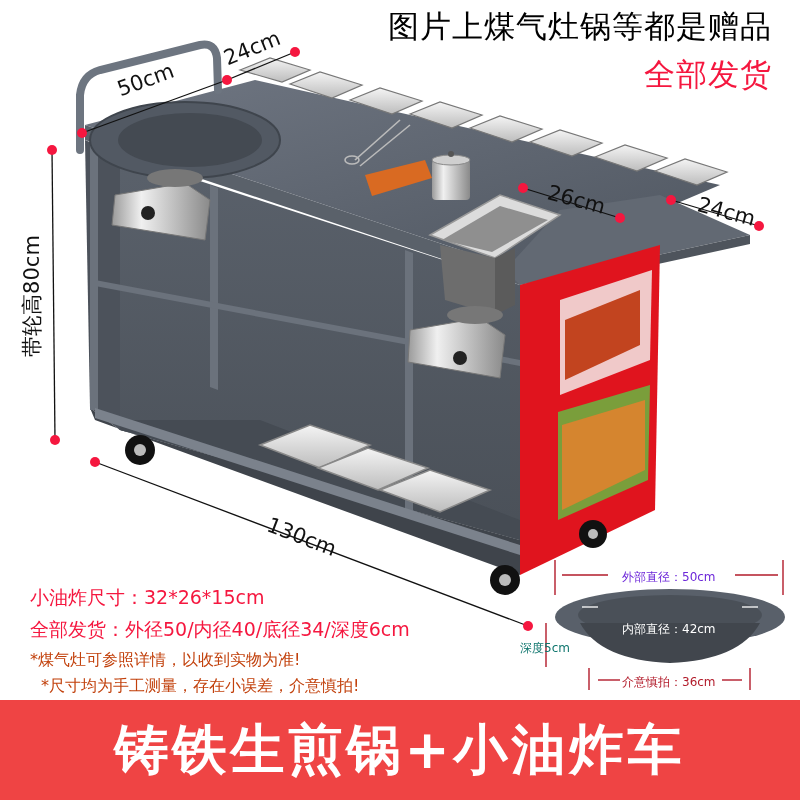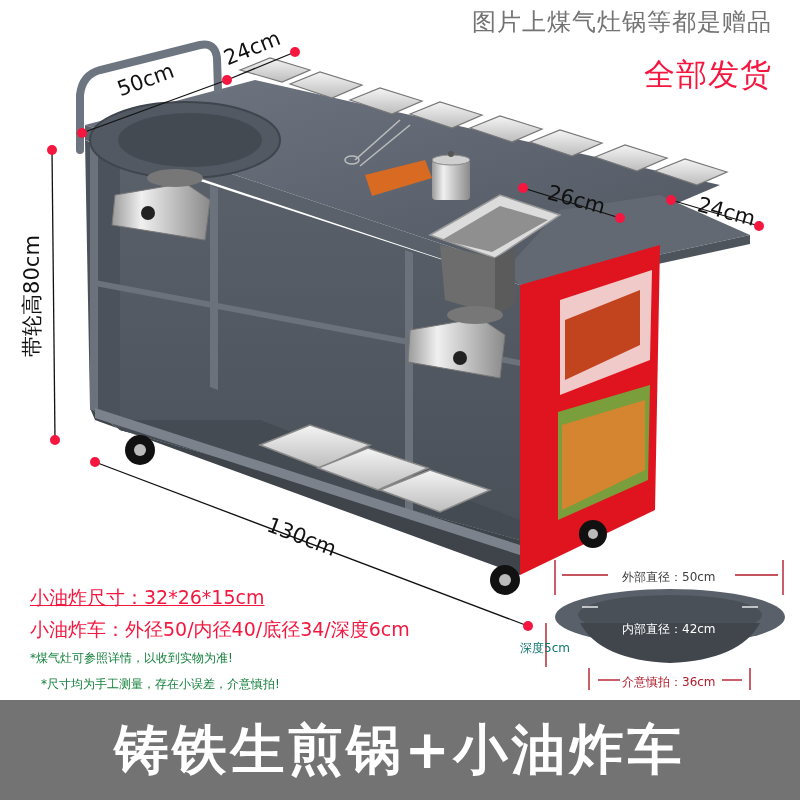--- a/index.html
+++ b/index.html
@@ -2,38 +2,38 @@
 <html><head>
 <meta charset="utf-8">
 <style>
   * { box-sizing: border-box; margin: 0; padding: 0; }
   html, body { width: 800px; height: 800px; background: #ffffff; overflow: hidden; }
   body { position: relative; font-family: "DejaVu Sans", "Liberation Sans", sans-serif; }
 
   .abs { position: absolute; }
 
   
-  .promo-line1 { right: 28px; top: 6px; font-size: 24px; color: #737373; letter-spacing: 1px; font-weight: normal; white-space: nowrap; }
+  .promo-line1 { right: 28px; top: 6px; font-size: 31px; color: #000000; letter-spacing: 1px; font-weight: normal; white-space: nowrap; }
   .promo-line2 { right: 28px; top: 54px; font-size: 31px; color: #f5173f; letter-spacing: 1px; white-space: nowrap; text-align: right; }
 
   
   .illus { left: 0; top: 0; width: 800px; height: 700px; }
 
   
   .dim { color: #111; font-size: 21px; white-space: nowrap; transform-origin: left center; }
 
   
   .spec { left: 30px; font-size: 19px; color: #f5173f; white-space: nowrap; }
-  .note { left: 30px; font-size: 12px; color: #15803d; white-space: nowrap; }
+  .note { left: 30px; font-size: 16px; color: #c2410c; white-space: nowrap; }
 
   
   .pan-label { font-size: 12px; white-space: nowrap; }
 
   
-  .banner { left: 0; top: 700px; width: 800px; height: 100px; background: #737373; display: flex; align-items: center; justify-content: center; }
+  .banner { left: 0; top: 700px; width: 800px; height: 100px; background: #ef4444; display: flex; align-items: center; justify-content: center; }
   .banner-title { color: #ffffff; font-size: 54px; font-weight: bold; letter-spacing: 4px; font-family: "DejaVu Sans", sans-serif; }
 </style>
 </head>
 <body>
 
 <svg class="abs illus" viewBox="0 0 800 700" width="800" height="700">
   <defs>
     <linearGradient id="topGrad" x1="0" y1="0" x2="1" y2="1">
       <stop offset="0" stop-color="#6f7682"></stop>
       <stop offset="1" stop-color="#4f5660"></stop>
@@ -175,22 +175,22 @@
 <div class="abs promo-line1">图片上煤气灶锅等都是赠品</div>
 <div class="abs promo-line2">全部发货</div>
 
 <div class="abs dim" style="left:118px; top:78px; transform: rotate(-20deg);">50cm</div>
 <div class="abs dim" style="left:225px; top:47px; transform: rotate(-22deg);">24cm</div>
 <div class="abs dim" style="left:548px; top:180px; transform: rotate(15deg);">26cm</div>
 <div class="abs dim" style="left:698px; top:192px; transform: rotate(15deg);">24cm</div>
 <div class="abs dim" style="left:-38px; top:282px; transform: rotate(-90deg); transform-origin: center center; width:140px; text-align:center;">带轮高80cm</div>
 <div class="abs dim" style="left:268px; top:512px; transform: rotate(21deg);">130cm</div>
 
-<div class="abs spec" style="top:585px;text-decoration:underline;">小油炸尺寸：32*26*15cm</div>
-<div class="abs spec" style="top:617px;">小油炸车：外径50/内径40/底径34/深度6cm</div>
+<div class="abs spec" style="top:585px;">小油炸尺寸：32*26*15cm</div>
+<div class="abs spec" style="top:617px;">全部发货：外径50/内径40/底径34/深度6cm</div>
 <div class="abs note" style="top:650px;">*煤气灶可参照详情，以收到实物为准!</div>
 <div class="abs note" style="top:676px;margin-left:11px;">*尺寸均为手工测量，存在小误差，介意慎拍!</div>
 
 <svg class="abs" style="left:510px; top:555px;" width="290" height="145" viewBox="0 0 290 145">
   <ellipse cx="160" cy="62" rx="115" ry="28" fill="#59606a"></ellipse>
   <ellipse cx="160" cy="60" rx="92" ry="20" fill="#4a5058"></ellipse>
   <path d="M70,68 Q90,105 160,108 Q230,105 250,68" fill="#41464d"></path>
   <g stroke="#b21b2a" stroke-width="1.4" fill="#b21b2a">
     <line x1="45" y1="5" x2="45" y2="40"></line>
     <line x1="273" y1="5" x2="273" y2="40"></line>
@@ -200,20 +200,20 @@
     <line x1="240" y1="113" x2="240" y2="135"></line>
     <line x1="88" y1="125" x2="110" y2="125"></line>
     <line x1="212" y1="125" x2="232" y2="125"></line>
     <line x1="36" y1="68" x2="36" y2="112"></line>
   </g>
   <g stroke="#fff" stroke-width="1.3">
     <line x1="72" y1="52" x2="88" y2="52"></line>
     <line x1="232" y1="52" x2="248" y2="52"></line>
   </g>
 </svg>
-<div class="abs pan-label" style="left:622px; top:569px; color:#404040;">外部直径：50cm</div>
+<div class="abs pan-label" style="left:622px; top:569px; color:#6d28d9;">外部直径：50cm</div>
 <div class="abs pan-label" style="left:622px; top:601px; color:#ffffff;margin-top:20px;">内部直径：42cm</div>
 <div class="abs pan-label" style="left:622px; top:674px; color:#b21b2a;">介意慎拍：36cm</div>
 <div class="abs pan-label" style="left:520px; top:640px; color:#0f766e;">深度5cm</div>
 
 <div class="abs banner">
   <span class="banner-title">铸铁生煎锅+小油炸车</span>
 </div>
 
 </body></html>

